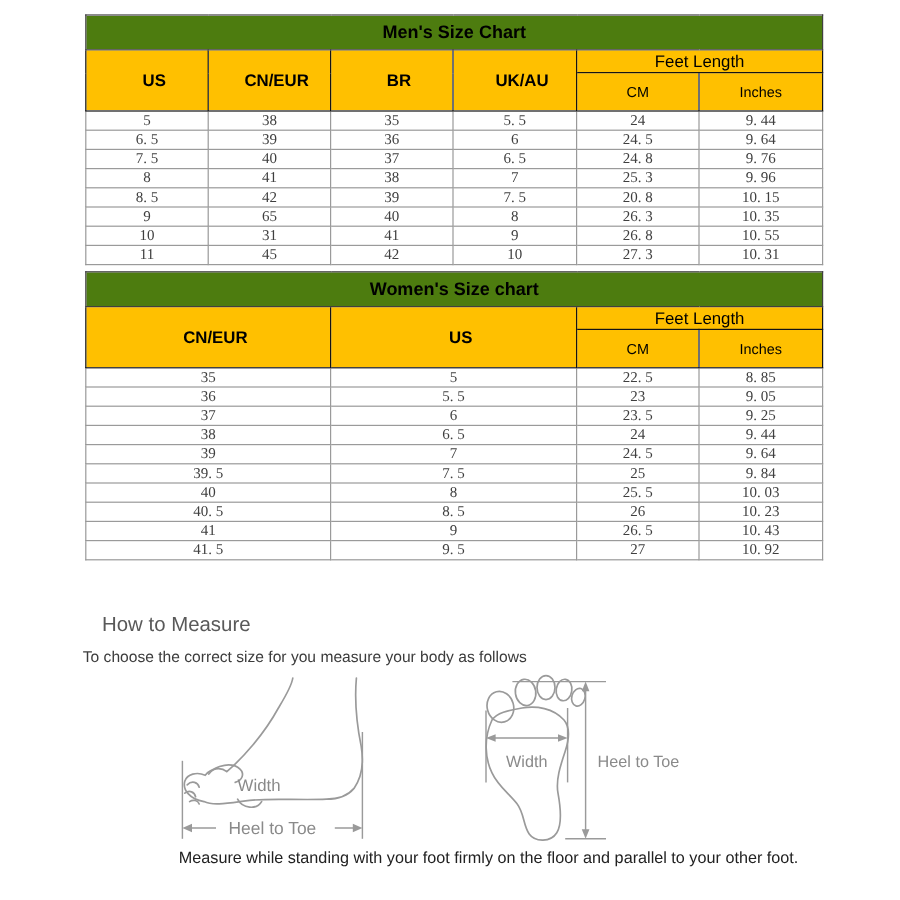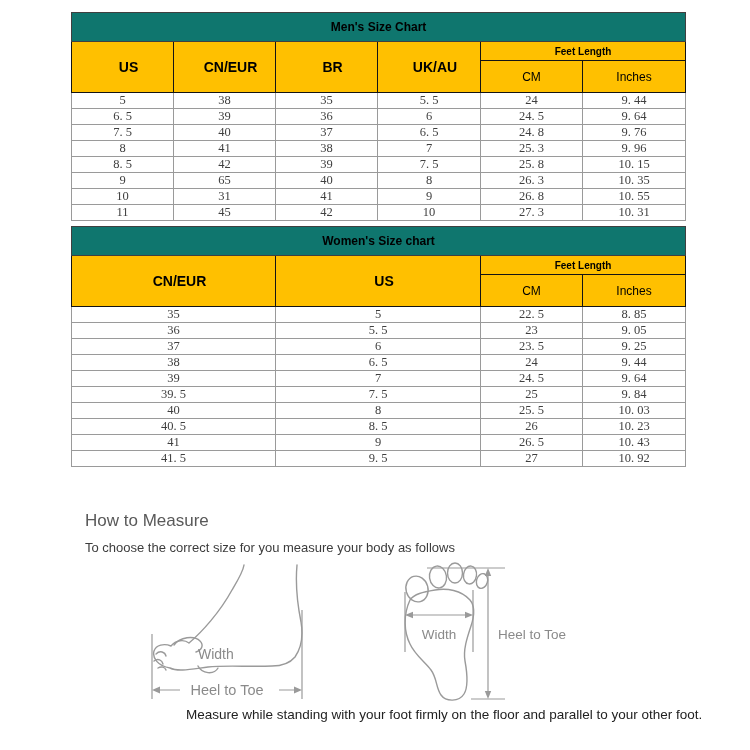--- a/index.html
+++ b/index.html
@@ -8,46 +8,46 @@
   .page { position:relative; width:750px; height:750px; background:#fff; }
 
   
   table.size-table { border-collapse:collapse; table-layout:fixed; position:absolute; left:71px; width:614px; background:#fff; }
   table.mens   { top:12px; }
   table.womens { top:226px; }
 
   .size-table th, .size-table td { overflow:hidden; white-space:nowrap; }
 
   .size-table th.title {
-    height:29px; background:#0f766e; border:1px solid #404040;
-    font-size:12px; font-weight:bold; color:#000; text-align:center;
+    height:29px; background:#4d7c0f; border:1px solid #404040;
+    font-size:15px; font-weight:bold; color:#000; text-align:center;
   }
   .size-table th.hdr {
     background:#FFC000; border:1px solid #141414; color:#000; text-align:center;
   }
   .size-table th.colhead { font-size:14px; font-weight:bold;padding-left:12px; }
-  .size-table th.feet    { height:19px; font-size:10px; font-weight:bold; }
+  .size-table th.feet    { height:19px; font-size:14px; font-weight:normal; }
   .size-table th.sub     { height:32px; font-size:12px; font-weight:normal; }
 
   .size-table td {
     height:16px; border:1px solid #9a9a9a; text-align:center;
     font-family:"Liberation Serif", serif; font-size:12.5px; color:#3f3f3f;
   }
 
   
   .notes { position:absolute; left:72px; top:473px; }
   .note-line {
     font-family:"Liberation Mono", monospace; font-weight:bold;
     font-size:12px; color:#1a1a1a; line-height:19px; letter-spacing:-0.3px;
   }
 
   
   .htm-heading  { position:absolute; left:85px; top:511px; font-size:17px; color:#595959; }
-  .htm-subtitle { position:absolute; left:85px; top:540px; font-size:13px; color:#3c3c3c; }
-  .measure-caption { position:absolute; left:149px; top:707px; font-size:13.5px; color:#222;margin-left:37px; }
+  .htm-subtitle { position:absolute; left:69px; top:540px; font-size:13px; color:#3c3c3c; }
+  .measure-caption { position:absolute; left:149px; top:707px; font-size:13.5px; color:#222; }
 
   
   svg { position:absolute; overflow:visible; }
   svg .outline { fill:none; stroke:#9a9a9a; stroke-width:1.4; stroke-linecap:round; }
   svg .measure { fill:none; stroke:#9a9a9a; stroke-width:1.2; }
   svg .head    { fill:#9a9a9a; stroke:none; }
   svg text     { font-family:"Liberation Sans", sans-serif; fill:#8a8a8a; }
   #side-foot-svg { left:140px; top:562px; }
   #top-foot-svg  { left:395px; top:558px; }
 </style>
@@ -112,21 +112,21 @@
           <td>38</td>
           <td>7</td>
           <td>25. 3</td>
           <td>9. 96</td>
         </tr>
         <tr>
           <td>8. 5</td>
           <td>42</td>
           <td>39</td>
           <td>7. 5</td>
-          <td>25. 8</td>
+          <td>20. 8</td>
           <td>10. 15</td>
         </tr>
         <tr>
           <td>9</td>
           <td>65</td>
           <td>40</td>
           <td>8</td>
           <td>26. 3</td>
           <td>10. 35</td>
         </tr>

